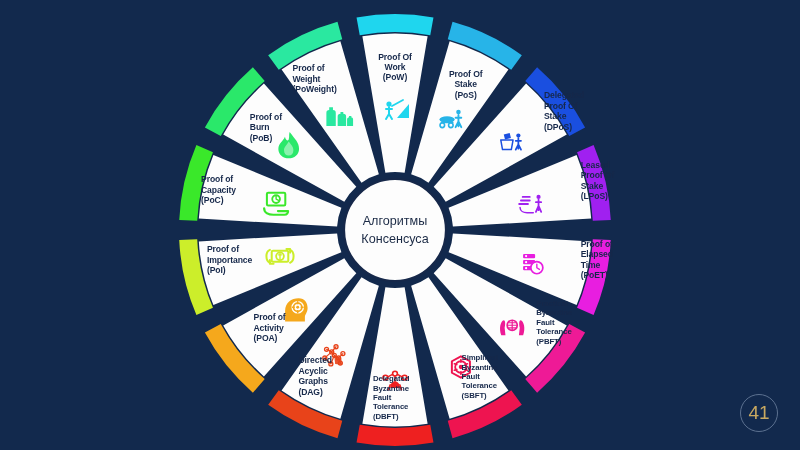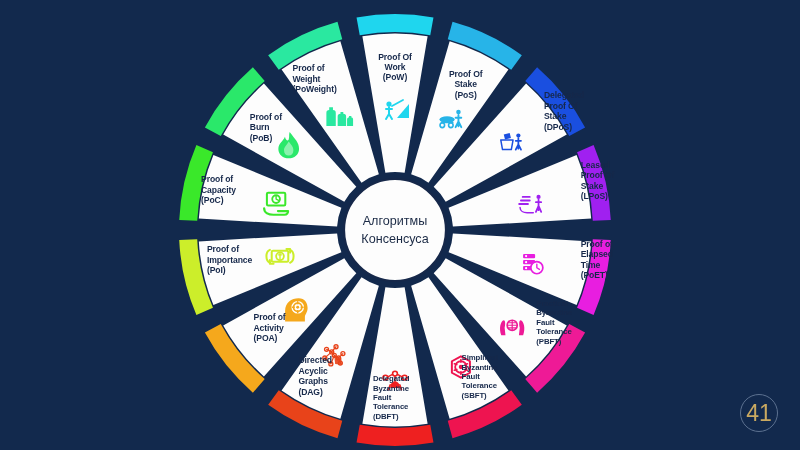--- a/index.html
+++ b/index.html
@@ -52,21 +52,21 @@
   #page-num {
     position: absolute;
     right: 22px;
     bottom: 18px;
     width: 38px;
     height: 38px;
     border-radius: 50%;
     border: 1.6px solid #5c7190;
     color: #c9a961;
     font-family: "Liberation Sans", sans-serif;
-    font-size: 23px;
+    font-size: 19px;
     display: flex;
     align-items: center;
     justify-content: center;
     box-sizing: border-box;
   }
 </style>
 </head>
 <body>
 
 <div id="slide">

